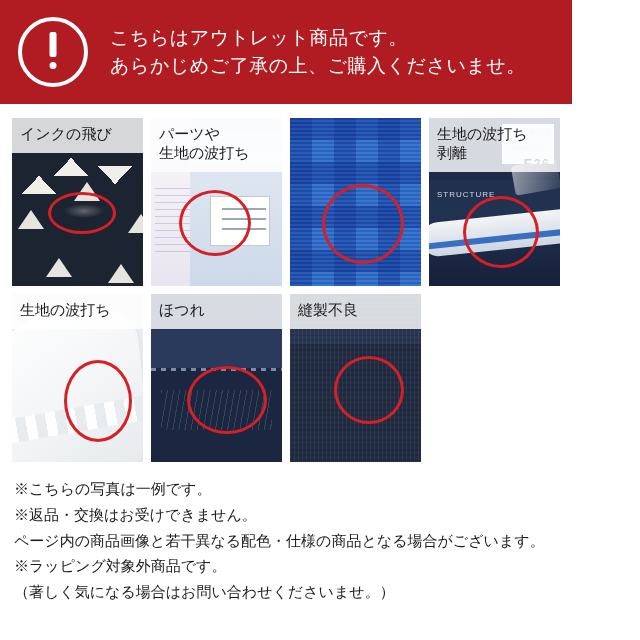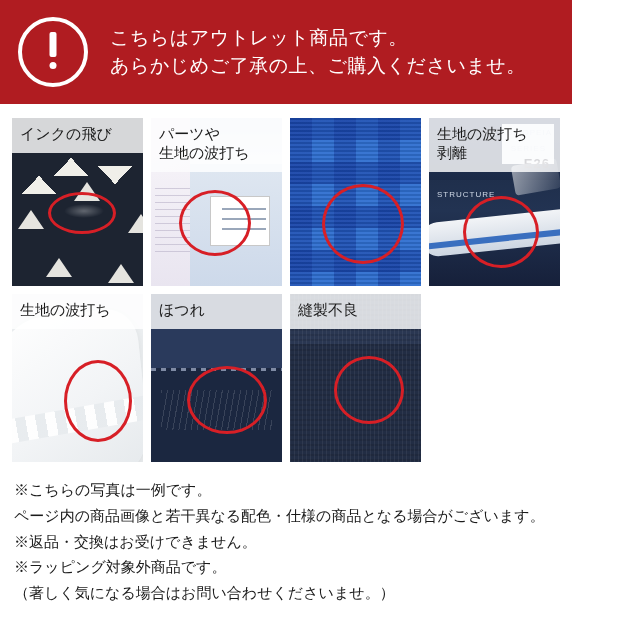--- a/index.html
+++ b/index.html
@@ -296,21 +296,21 @@
   }
 
   
   .notes {
     padding: 16px 14px 0 14px;
     font-family: "Liberation Serif", serif;
     color: #1b1b1b;
     font-size: 15px;
     line-height: 1.72;
   }
-  .note-line { white-space: nowrap; }
+  .note-line { white-space: nowrap; font-family: Liberation Mono, monospace; }
 </style>
 </head>
 <body>
 
 <div class="page">
 
   <div class="banner">
     <div class="banner-icon">
       <div class="bang-bar"></div>
       <div class="bang-dot"></div>
@@ -409,19 +409,19 @@
         <div class="knit"></div>
       </div>
       <div class="circle" style="left:44px; top:62px; width:64px; height:62px;"></div>
       <div class="cell-label">縫製不良</div>
     </div>
 
   </div>
 
   <div class="notes">
     <div class="note-line">※こちらの写真は一例です。</div>
+    <div class="note-line">※返品・交換はお受けできません。</div>
     <div class="note-line">ページ内の商品画像と若干異なる配色・仕様の商品となる場合がございます。</div>
-    <div class="note-line">※返品・交換はお受けできません。</div>
     <div class="note-line">※ラッピング対象外商品です。</div>
     <div class="note-line">（著しく気になる場合はお問い合わせくださいませ。）</div>
   </div>
 
 </div>
 
 </body></html>

